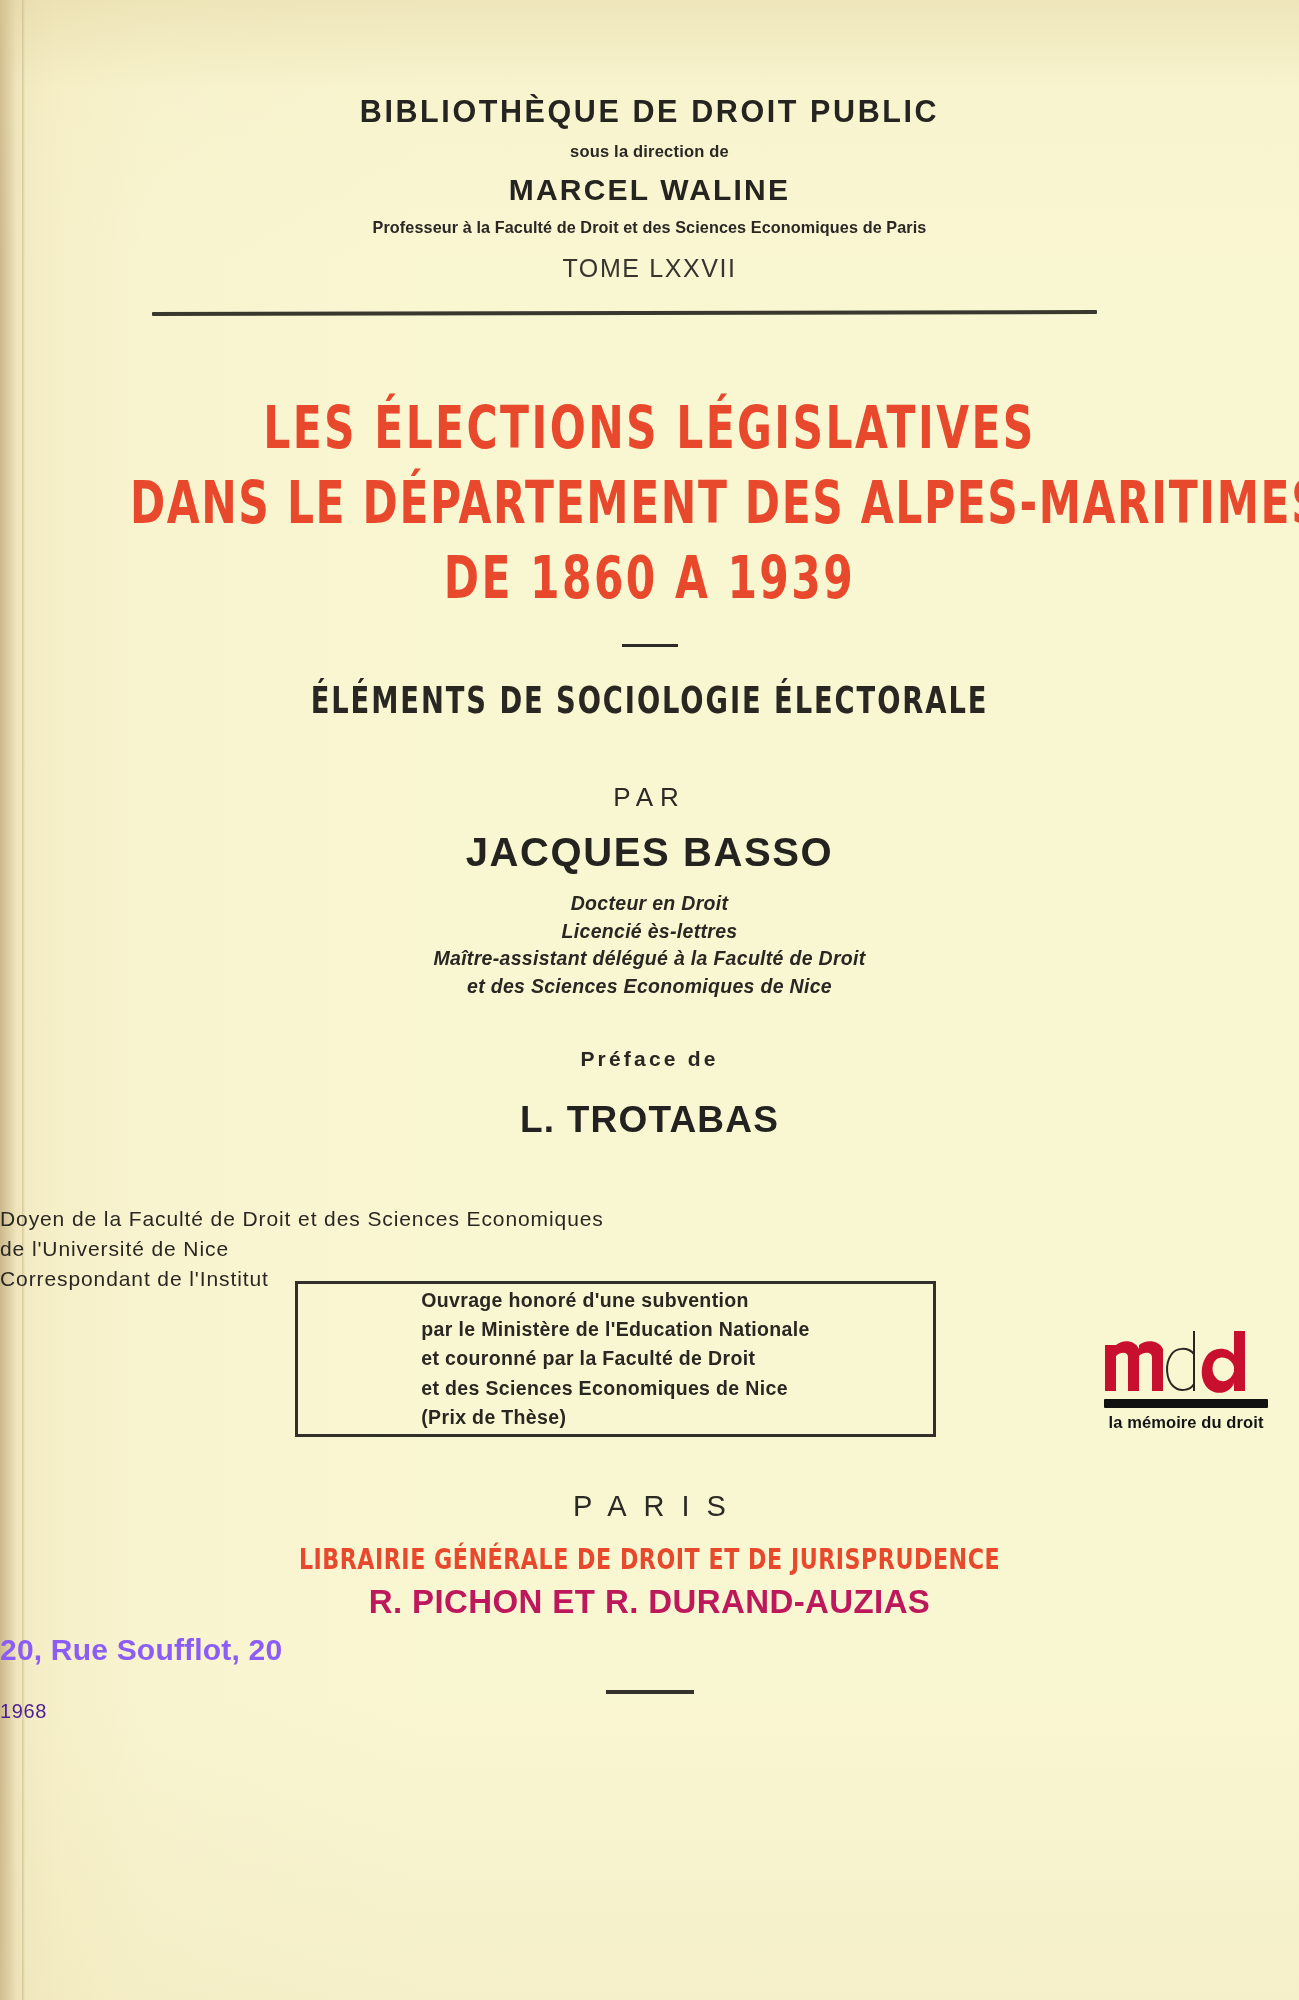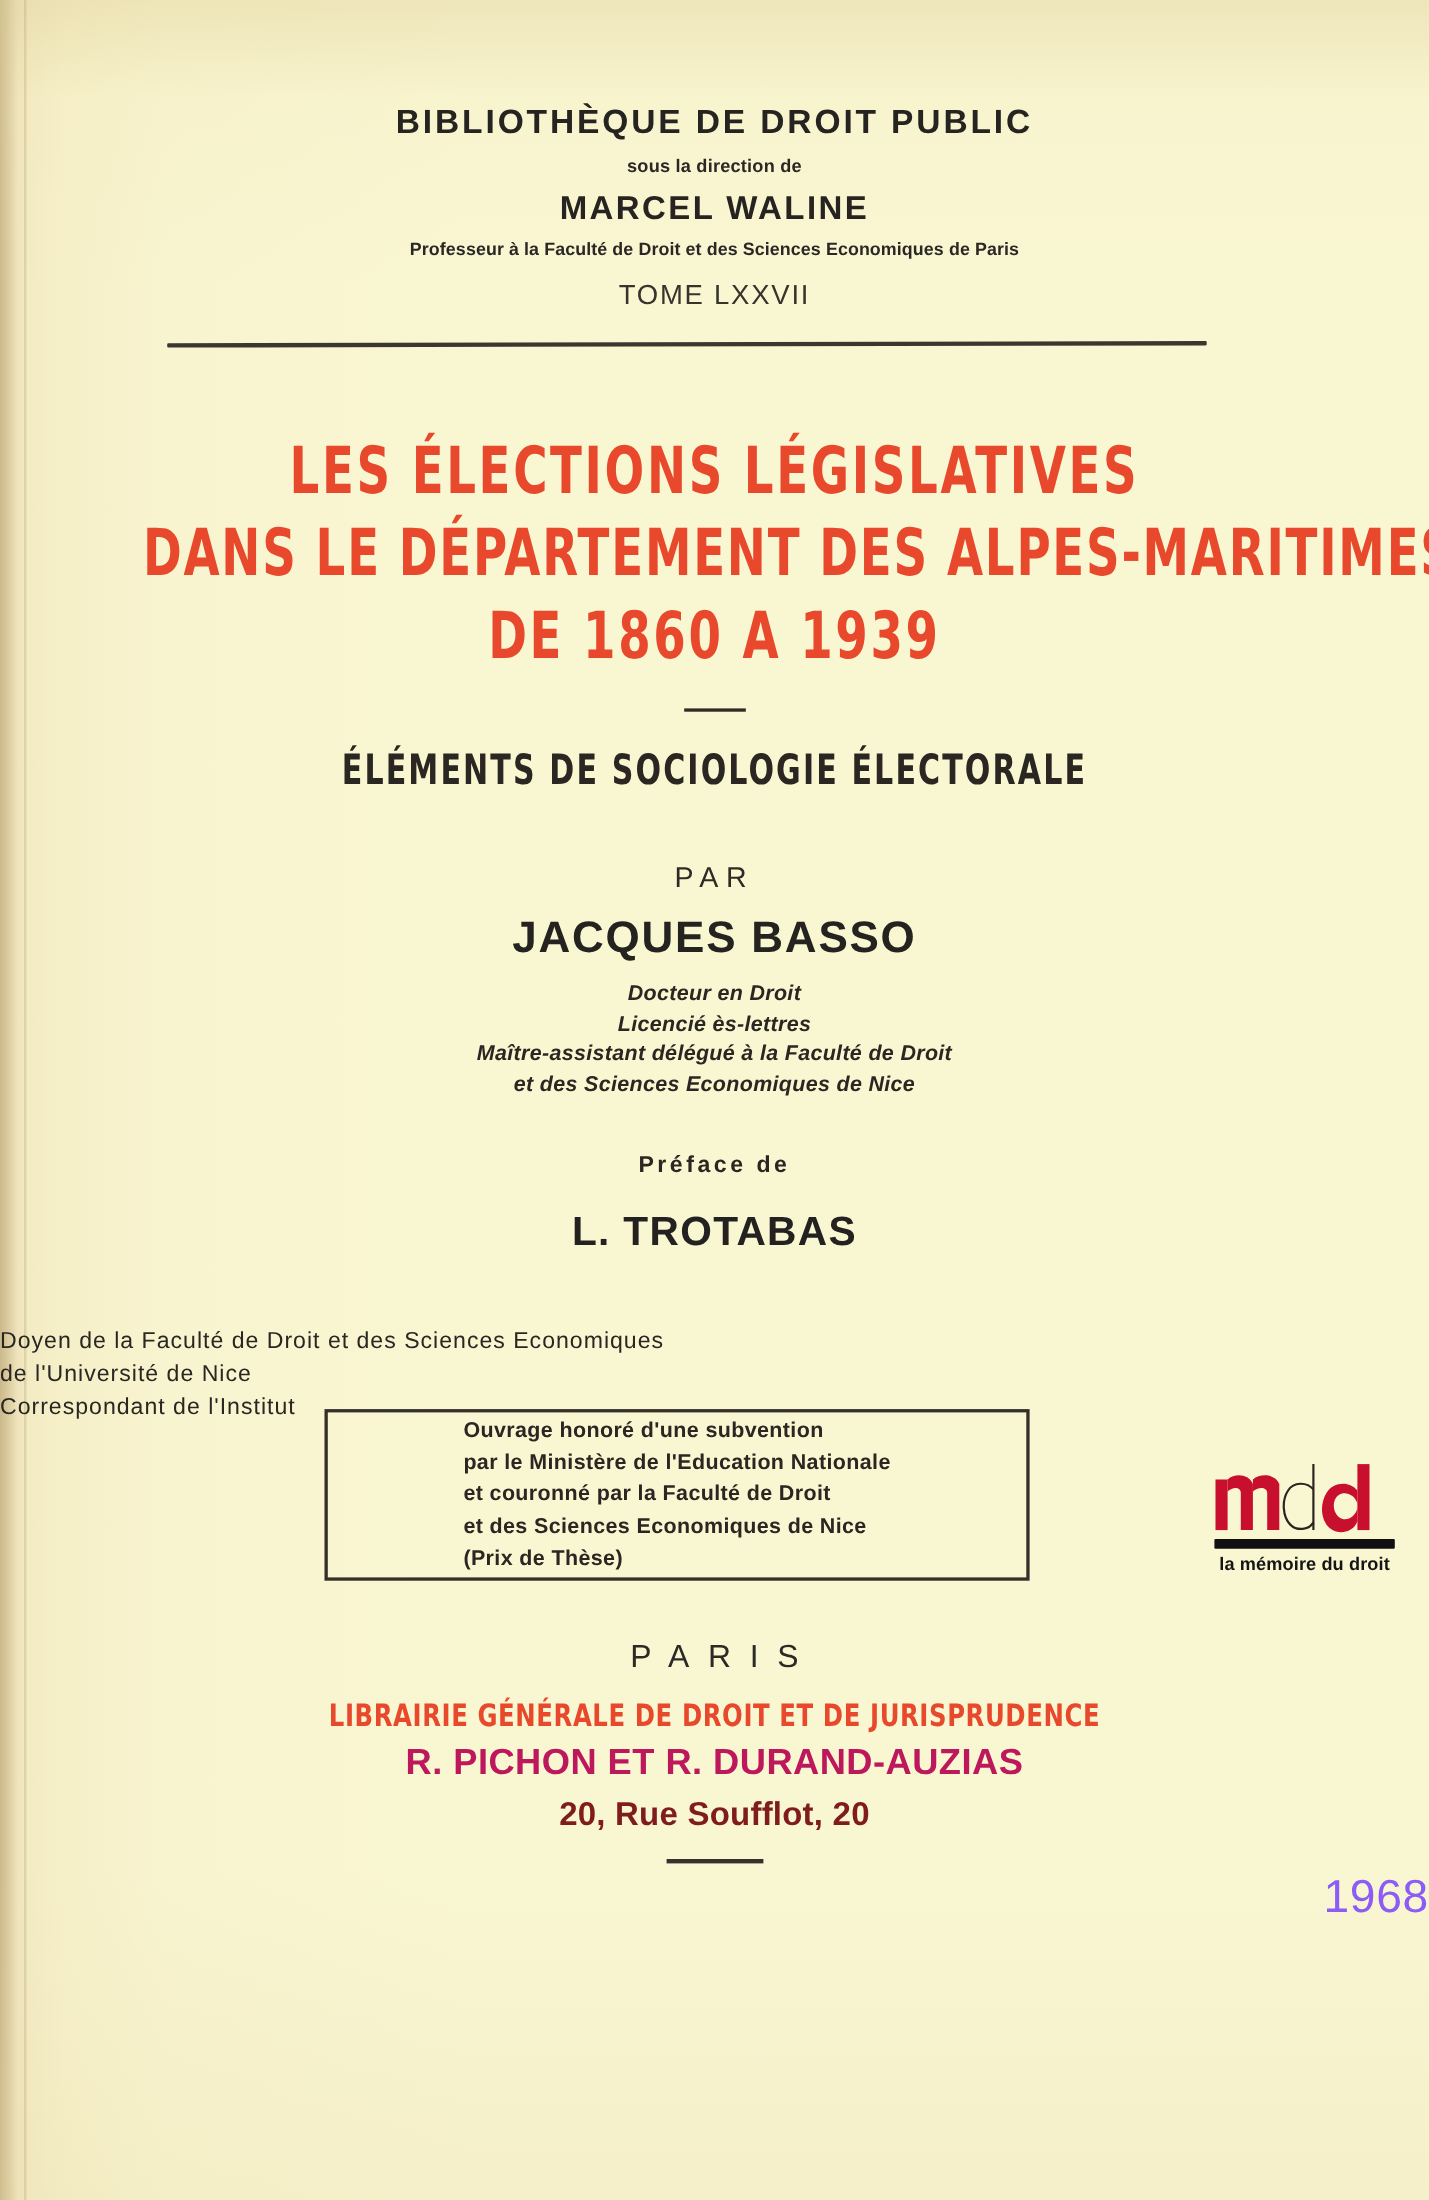--- a/index.html
+++ b/index.html
@@ -294,43 +294,43 @@
     text-align: center;
     font-size: 33px;
     font-weight: bold;
     letter-spacing: 0.4px;
     color: #be185d;
   }
   #publisher-address {
     position: absolute;
     left: 0; right: 0;
     top: 1633px;
-    text-align: center;
+    text-align: left;
     font-size: 30px;
     font-weight: bold;
     letter-spacing: 0.2px;
-    color: #7f1d1d;
+    color: #8b5cf6;
   }
   #year-rule {
     position: absolute;
     left: 50%;
     margin-left: -44px;
     top: 1690px;
     width: 88px;
     height: 4px;
     background: #35322c;
   }
   #publication-year {
     position: absolute;
     left: 0; right: 0;
     top: 1700px;
-    text-align: right;
-    font-size: 42px;
+    text-align: left;
+    font-size: 20px;
     letter-spacing: 0.6px;
-    color: #8b5cf6;
+    color: #4c1d95;
   }
 
   
   #mdd-logo {
     position: absolute;
     right: 20px;
     bottom: 8px;
     width: 186px;
     text-align: center;
   }

